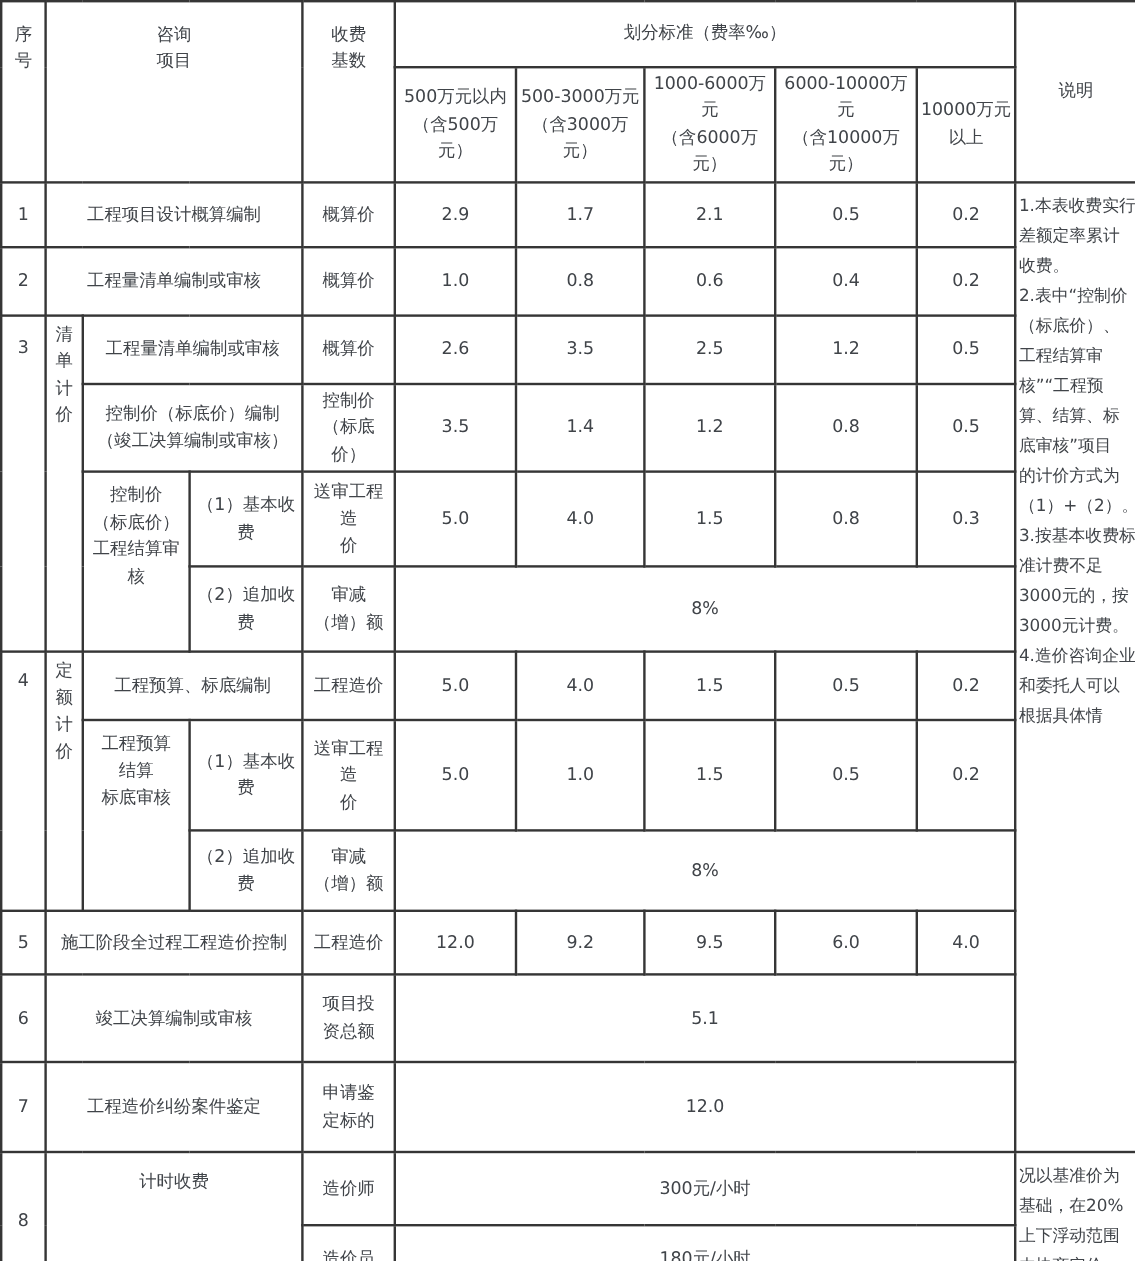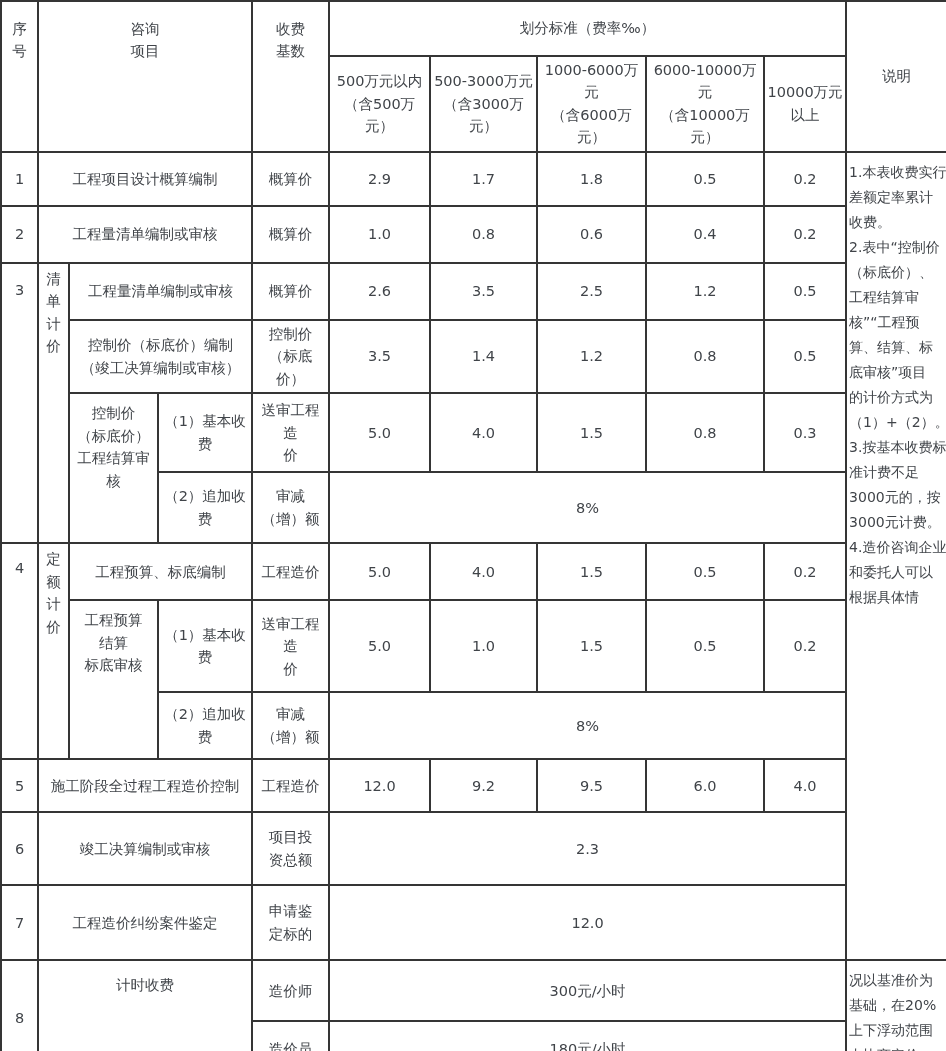--- a/index.html
+++ b/index.html
@@ -79,21 +79,21 @@
     <td>10000万元
 以上</td>
   </tr>
 
   <tr style="height:54px">
     <td>1</td>
     <td colspan="3">工程项目设计概算编制</td>
     <td>概算价</td>
     <td>2.9</td>
     <td>1.7</td>
-    <td>1.8</td>
+    <td>2.1</td>
     <td>0.5</td>
     <td>0.2</td>
     <td rowspan="12" class="notes">1.本表收费实行
 差额定率累计
 收费。
 2.表中“控制价
 （标底价）、
 工程结算审
 核”“工程预
 算、结算、标
@@ -217,21 +217,21 @@
     <td>9.5</td>
     <td>6.0</td>
     <td>4.0</td>
   </tr>
 
   <tr style="height:73px">
     <td>6</td>
     <td colspan="3">竣工决算编制或审核</td>
     <td>项目投
 资总额</td>
-    <td colspan="5">2.3</td>
+    <td colspan="5">5.1</td>
   </tr>
 
   <tr style="height:75px">
     <td>7</td>
     <td colspan="3">工程造价纠纷案件鉴定</td>
     <td>申请鉴
 定标的</td>
     <td colspan="5">12.0</td>
   </tr>
 

